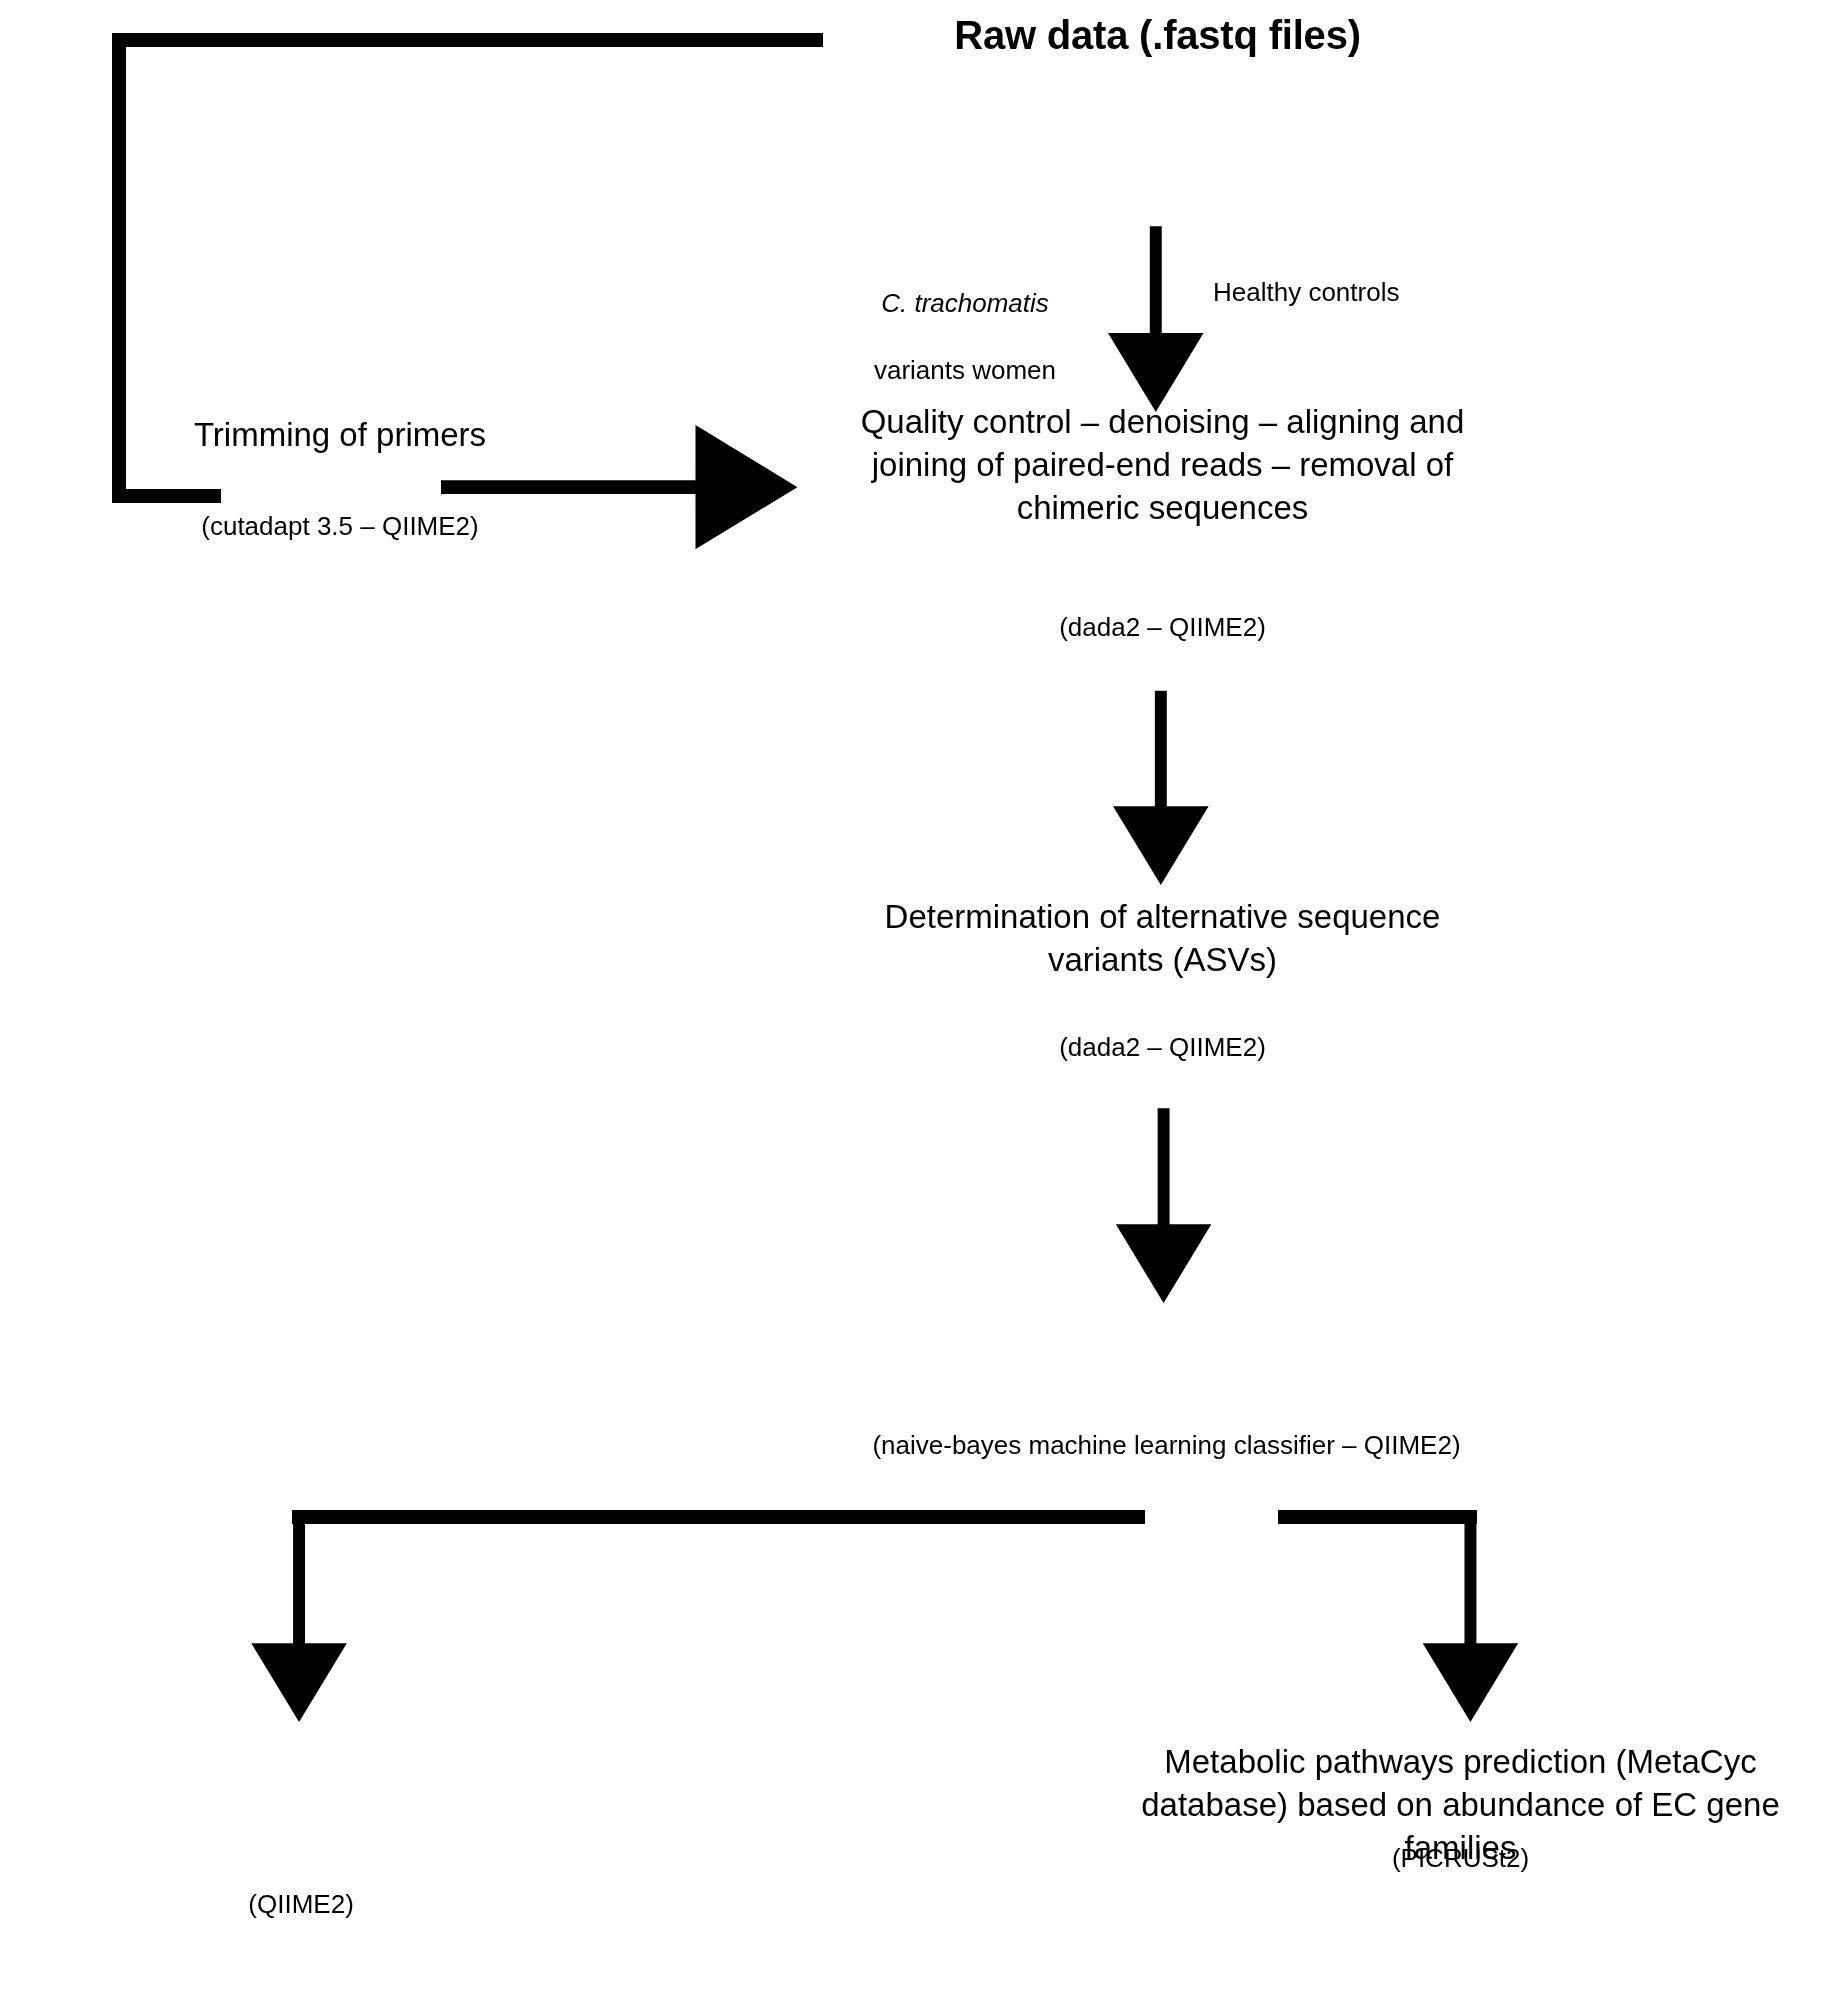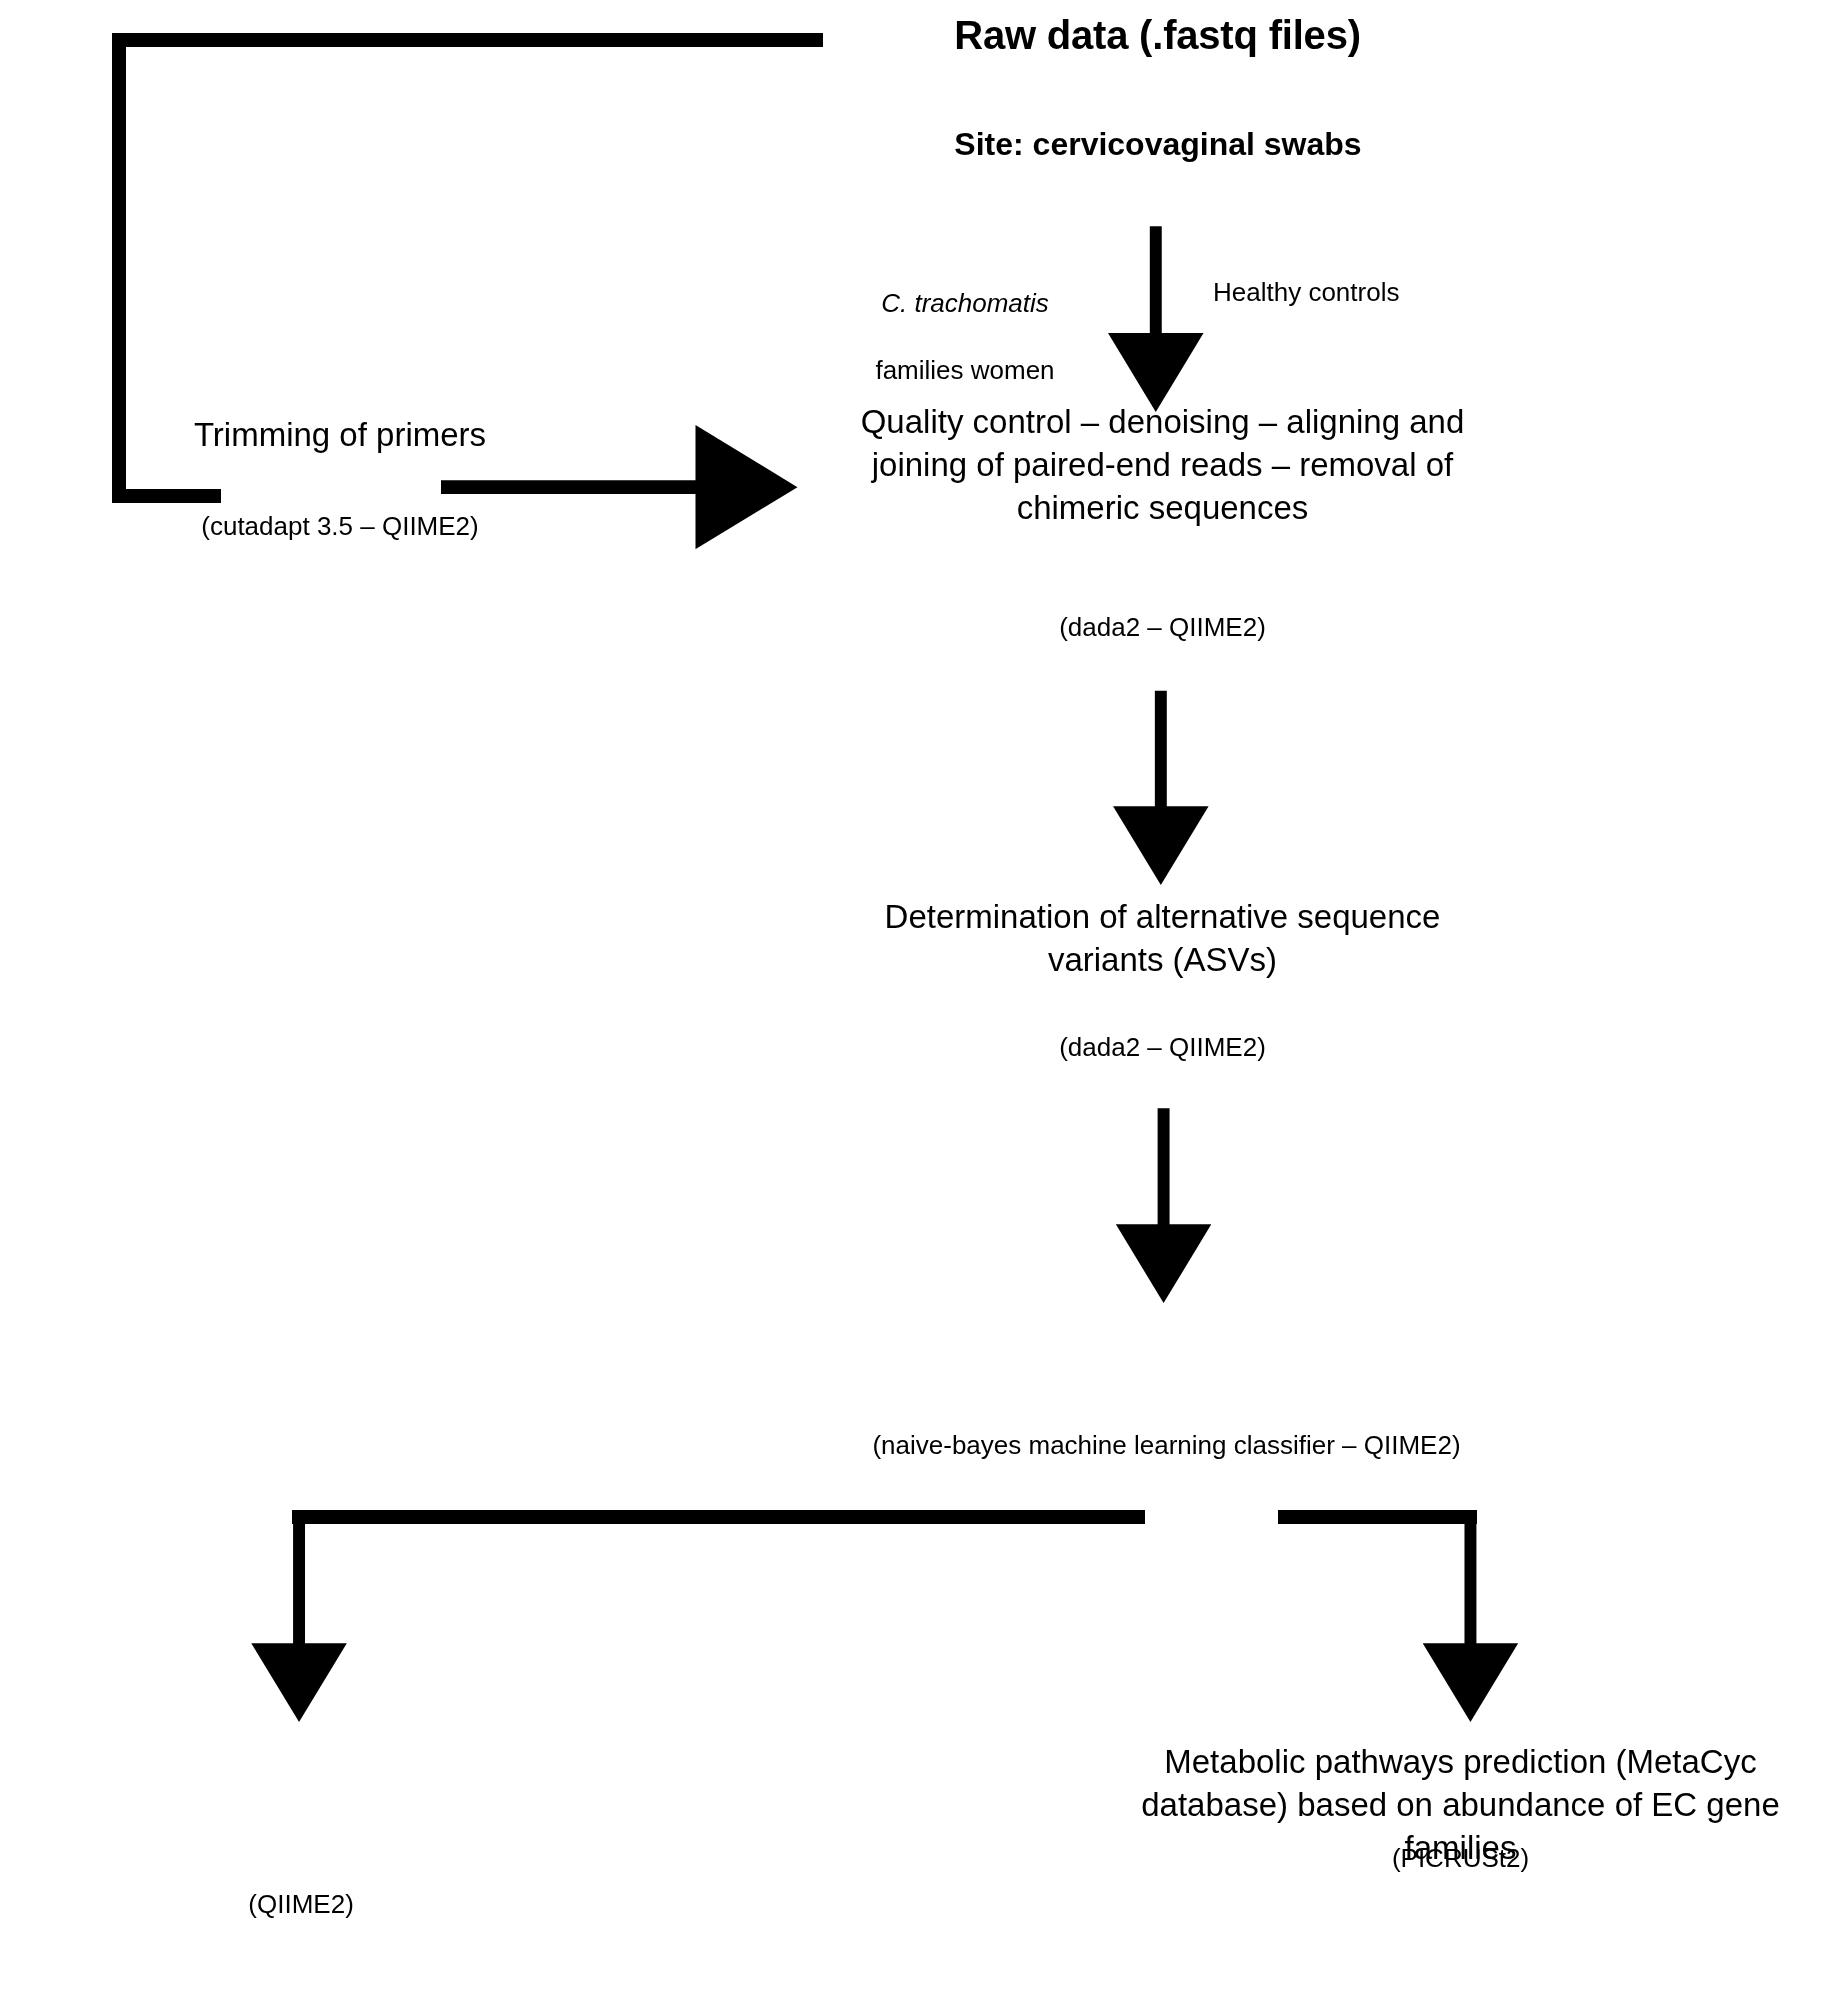--- a/index.html
+++ b/index.html
@@ -100,25 +100,24 @@
 
     <line x1="2533" y1="2412" x2="2533" y2="2740" stroke="#000000" stroke-width="26" marker-end="url(#ahw)"></line>
 
     <line x1="651" y1="3300" x2="651" y2="3652" stroke="#000000" stroke-width="26" marker-end="url(#ahw)"></line>
 
     <line x1="3201" y1="3300" x2="3201" y2="3652" stroke="#000000" stroke-width="26" marker-end="url(#ahw)"></line>
   </svg>
 
   <div class="node title" style="left:799px; top:9.2px; width:717px;">Raw data (.fastq files)</div>
 
-  <div class="node subtitle" style="left:809px; top:124px; width:698px;">Site: cervicovaginal swabs</div>
 
   <div class="node branchlabel" style="left:781px; top:253px; width:368px;">
     <span class="ital">C. trachomatis</span><br>
-    <span>families women</span>
+    <span>variants women</span>
   </div>
 
   <div class="node branchlabel" style="left:1213px; top:276px; width:349px; text-align:left;">Healthy controls</div>
 
   <div class="node step" style="left:138px; top:414px; width:404px;">Trimming of primers</div>
 
   <div class="node tool" style="left:133px; top:510px; width:414px;">(cutadapt 3.5 – QIIME2)</div>
 
   <div class="node step" style="left:795px; top:394px; width:735px;margin-top:7px;">Quality control – denoising – aligning and
 joining of paired-end reads – removal of

